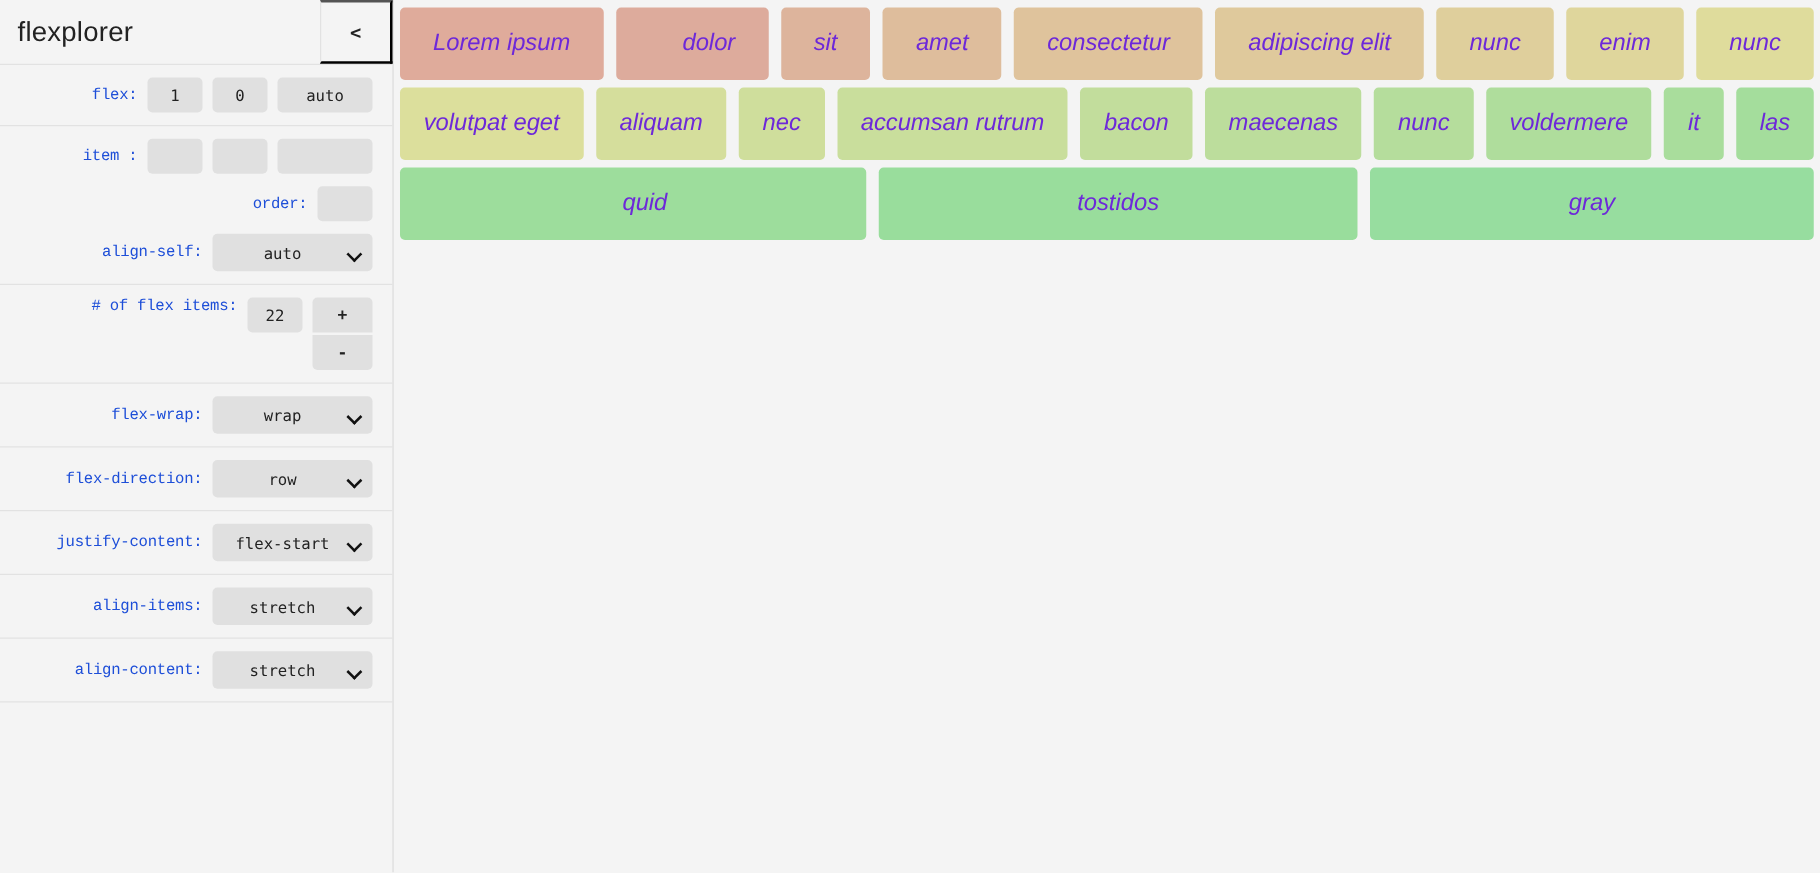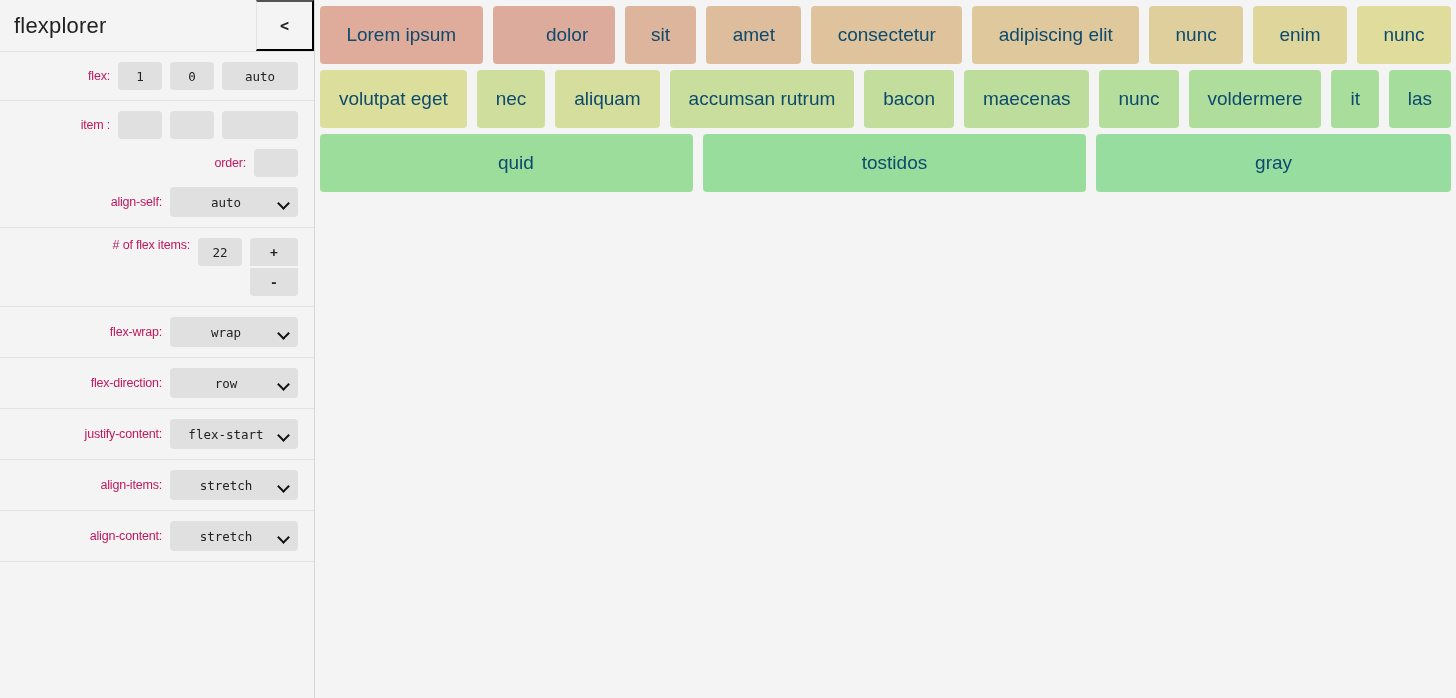--- a/index.html
+++ b/index.html
@@ -46,23 +46,23 @@
   .sb-section {
     border-bottom: 1px solid #e2e2e2;
     padding: 10px 16px 10px 0;
     display: flex; flex-direction: column; gap: 10px;
   }
   .sb-row {
     display: flex; align-items: center; justify-content: flex-end;
     gap: 8px;
   }
   .sb-label {
-    font-family: Liberation Sans, sans-serif;
+    font-family: Liberation Mono, monospace;
     font-size: 12.5px;
-    color: #be185d;
+    color: #1d4ed8;
     white-space: nowrap;
     letter-spacing: -0.2px;
   }
   .ctl {
     background: #e0e0e0;
     border: none; border-radius: 4px;
     height: 28px;
     font-family: "DejaVu Sans Mono", monospace;
     font-size: 12.5px;
     color: #222;
@@ -126,24 +126,25 @@
   }
   .flex-item {
     height: 58px;
     margin: 0 5px 6px 5px;
     border-radius: 4px;
     display: flex;
     align-items: center;
     justify-content: center;
     font-family: "Liberation Sans", sans-serif;
     font-size: 19px;
-    color: #0c4a6e;
+    color: #6d28d9;
     padding: 0 18px;
     white-space: nowrap;
     flex: 1 0 auto;
+    font-style: italic;
   }
 </style>
 </head>
 <body>
 
 <div class="app">
 
   <aside class="sidebar">
 
     <div class="sb-header">
@@ -263,26 +264,26 @@
       </div>
       <div class="flex-item" style="background: rgb(223, 214, 156);">
         <span>enim</span>
       </div>
       <div class="flex-item" style="background: rgb(223, 220, 156);">
         <span>nunc</span>
       </div>
       <div class="flex-item" style="background: rgb(220, 223, 156);">
         <span>volutpat eget</span>
       </div>
+      <div class="flex-item" style="background: rgb(213, 222, 156);">
+        <span>aliquam</span>
+      </div>
       <div class="flex-item" style="background: rgb(207, 222, 156);">
         <span>nec</span>
       </div>
-      <div class="flex-item" style="background: rgb(213, 222, 156);">
-        <span>aliquam</span>
-      </div>
       <div class="flex-item" style="background: rgb(201, 222, 156);">
         <span>accumsan rutrum</span>
       </div>
       <div class="flex-item" style="background: rgb(194, 221, 156);">
         <span>bacon</span>
       </div>
       <div class="flex-item" style="background: rgb(188, 221, 156);">
         <span>maecenas</span>
       </div>
       <div class="flex-item" style="background: rgb(181, 221, 156);">

